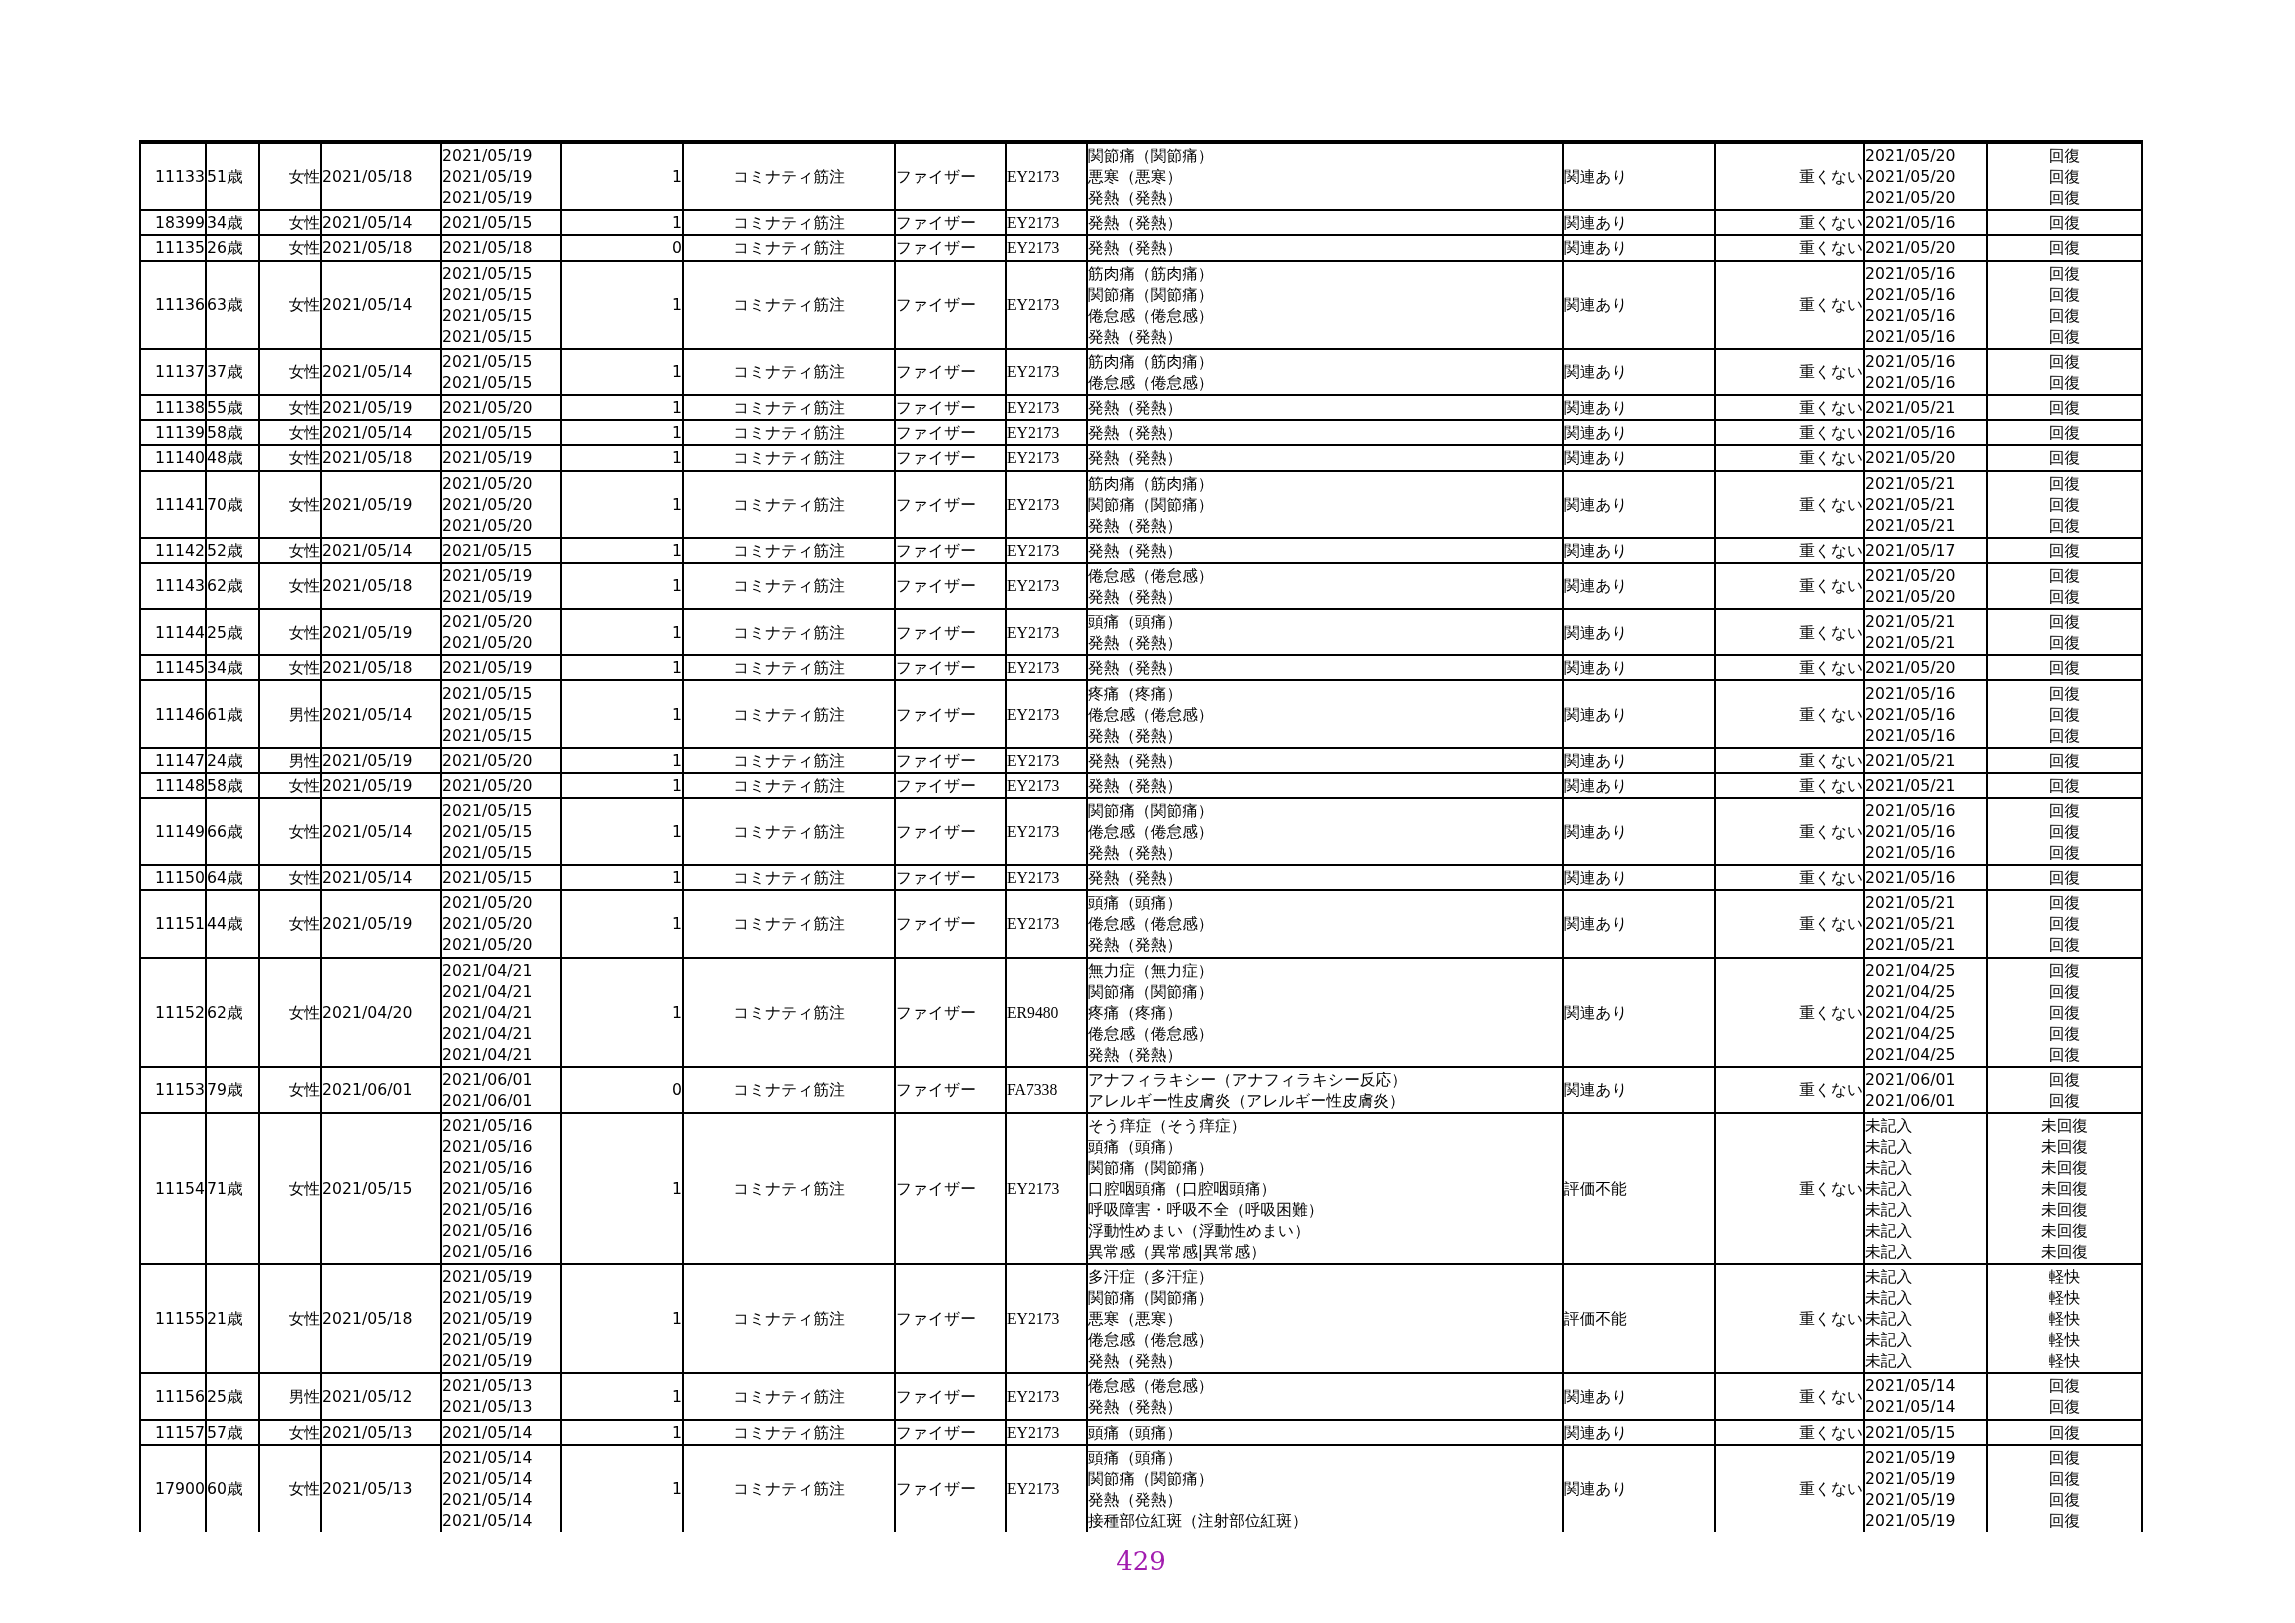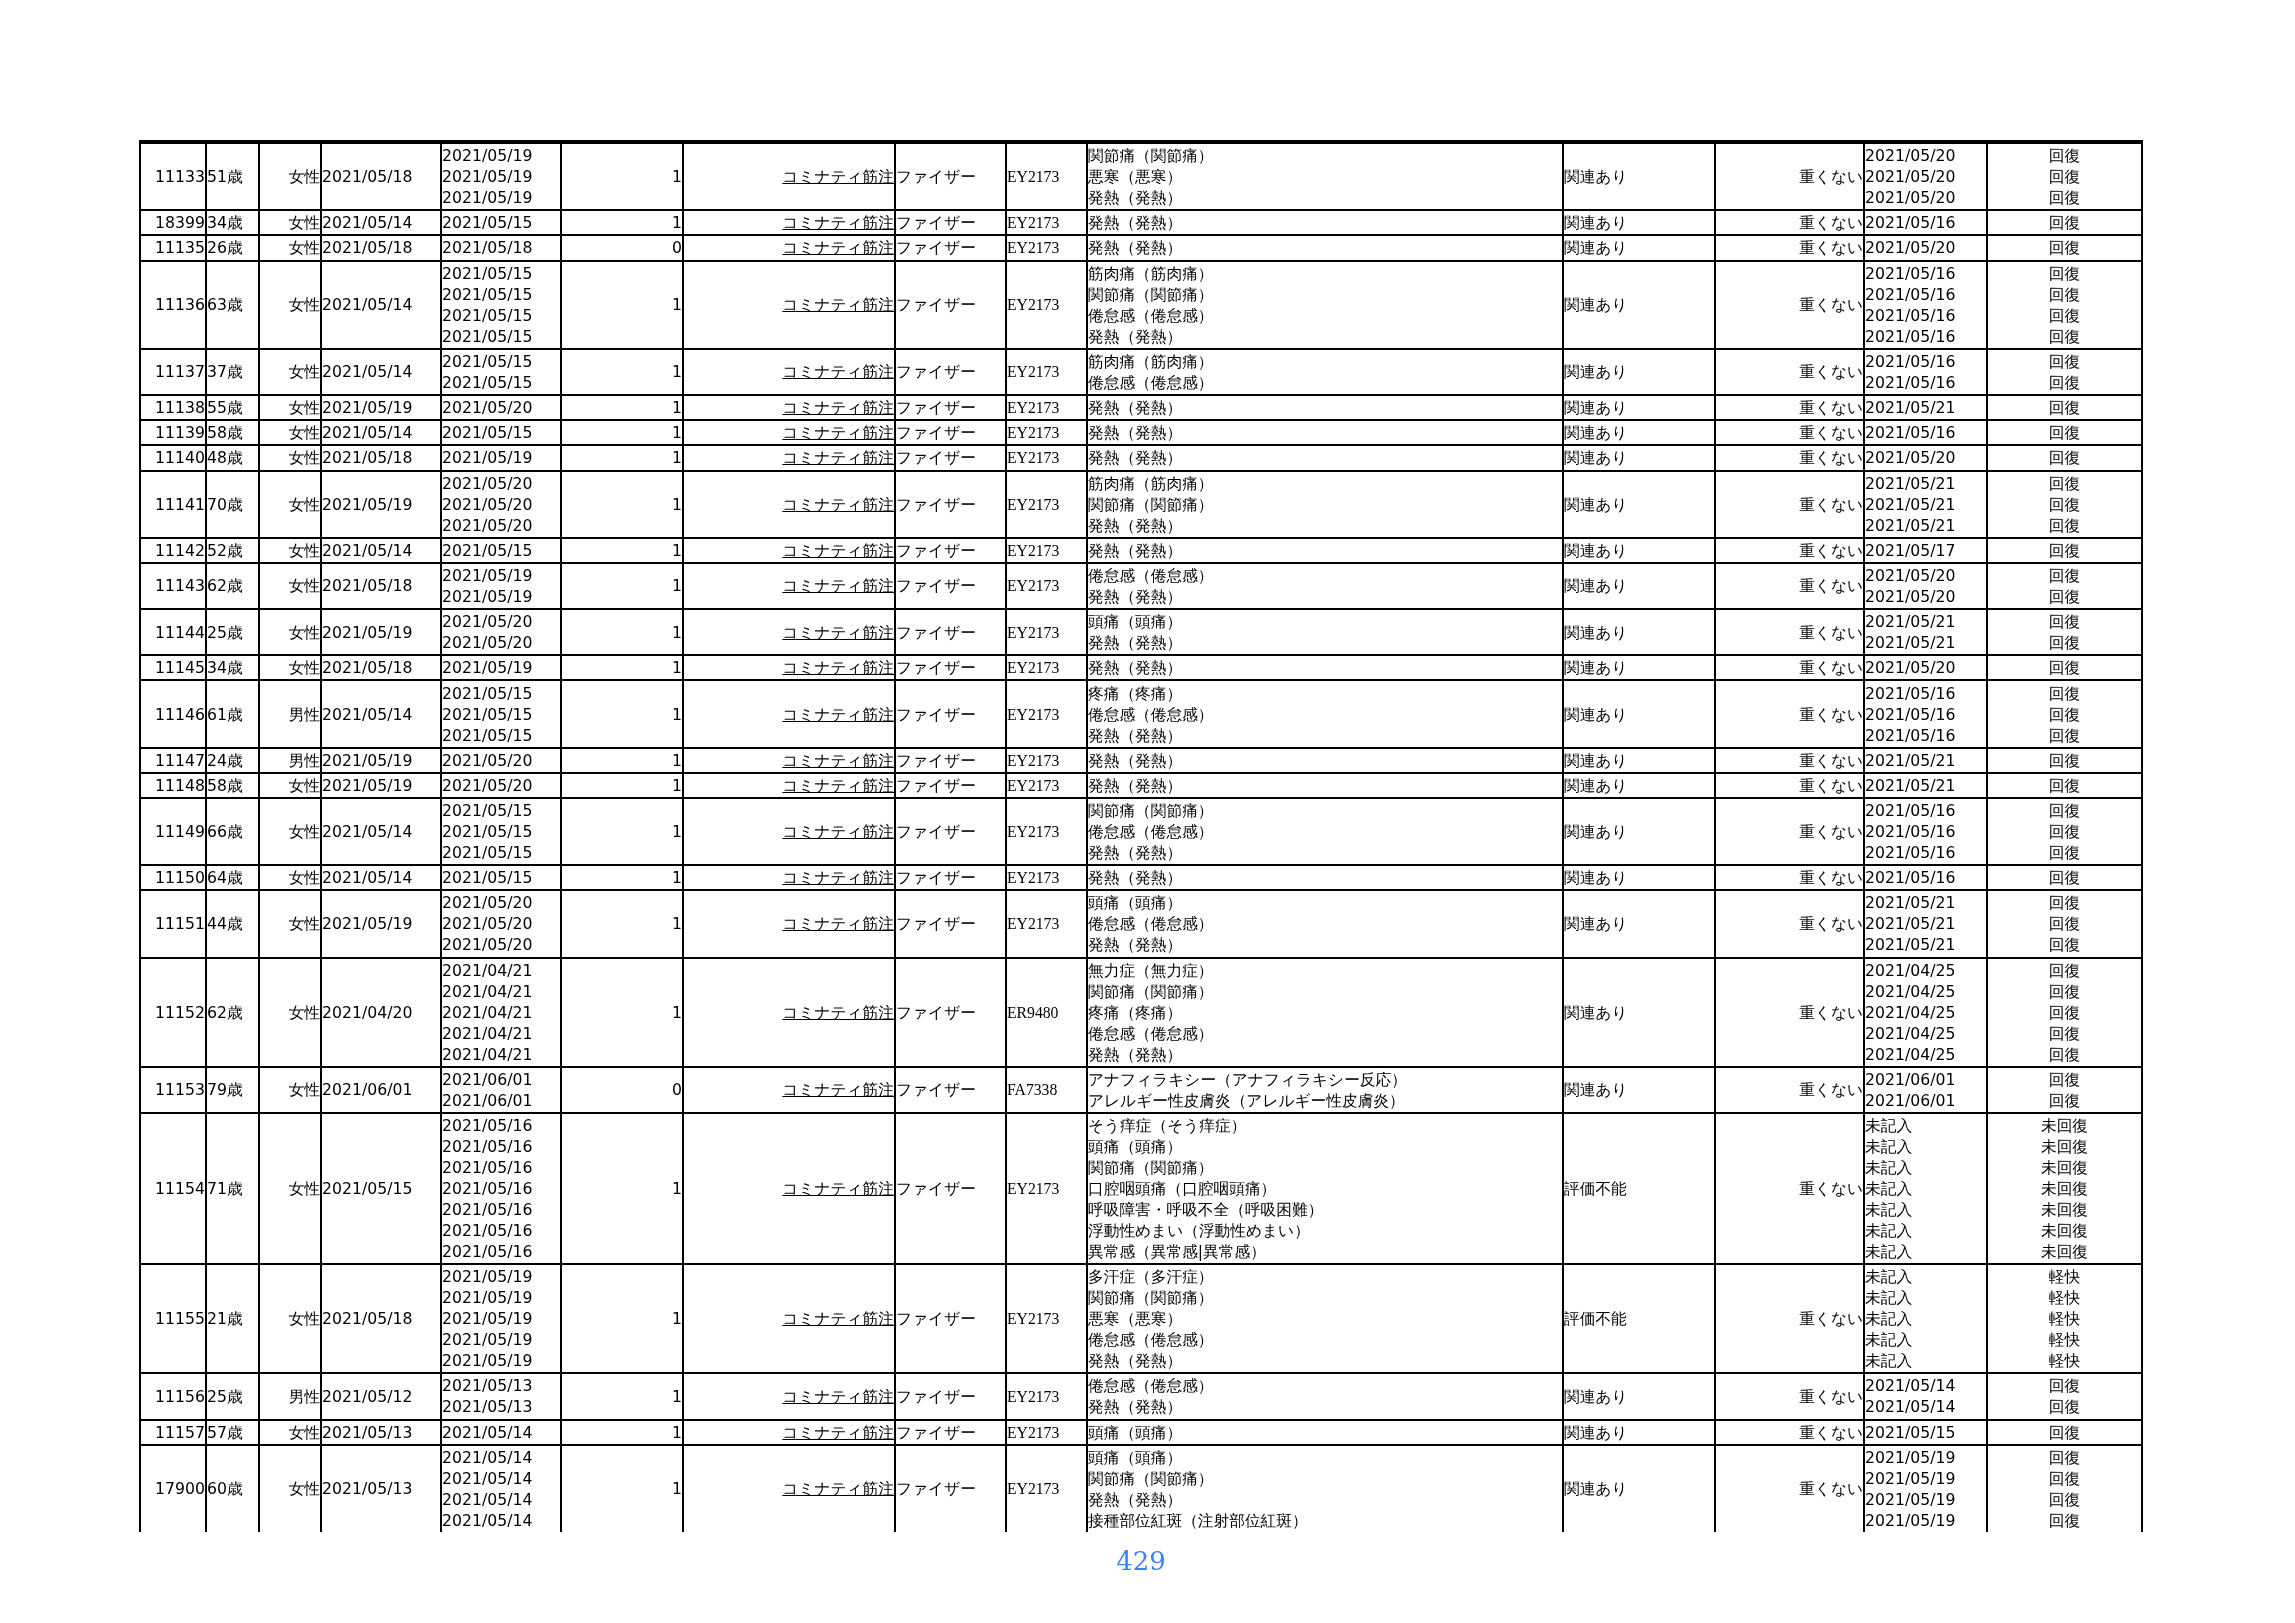--- a/index.html
+++ b/index.html
@@ -44,21 +44,21 @@
     overflow: hidden;
     white-space: nowrap;
   }
   
   td.c-id   { text-align: right; padding-right: 4.5px; }
   td.c-age  { text-align: left; padding-right: 5.6px; }
   td.c-sex  { text-align: right;  padding-left: 4.5px; }
   td.c-vdate{ text-align: left;  padding-left: 5.6px; }
   td.c-odate{ text-align: left;  padding-left: 5.6px; vertical-align: top; }
   td.c-dose { text-align: right; padding-right: 1.7px; }
-  td.c-vac  { text-align: right;  padding-left: 3.4px; text-decoration: underline; }
+  td.c-vac  { text-align: center;  padding-left: 3.4px; }
   td.c-mfr  { text-align: left;  padding-left: 5.6px; }
   td.c-lot  { text-align: left;  padding-left: 3.4px; font-family: Liberation Serif, serif; }
   td.c-sym  { text-align: left;  padding-left: 5.6px; vertical-align: top; }
   td.c-cau  { text-align: left;  padding-left: 4.5px; }
   td.c-sev  { text-align: right;  padding-left: 4.5px; }
   td.c-rdate{ text-align: left;  padding-left: 5.6px; vertical-align: top; }
   td.c-out  { text-align: center; vertical-align: top; margin-top: 8px; }
   .ln {
     height: 21px;
     line-height: 21px;
@@ -69,21 +69,21 @@
     white-space: nowrap;
   }
   .page-number {
     position: absolute;
     left: 139px;
     top: 1546px;
     width: 2004px;
     text-align: center;
     font-family: "DejaVu Serif", serif;
     font-size: 26px;
-    color: #3b82f6;
+    color: #a21caf;
   }
 </style>
 </head>
 <body>
 
 <div class="page">
   <div class="table-wrap">
     <table class="report">
       <colgroup>
         <col style="width:66px">

